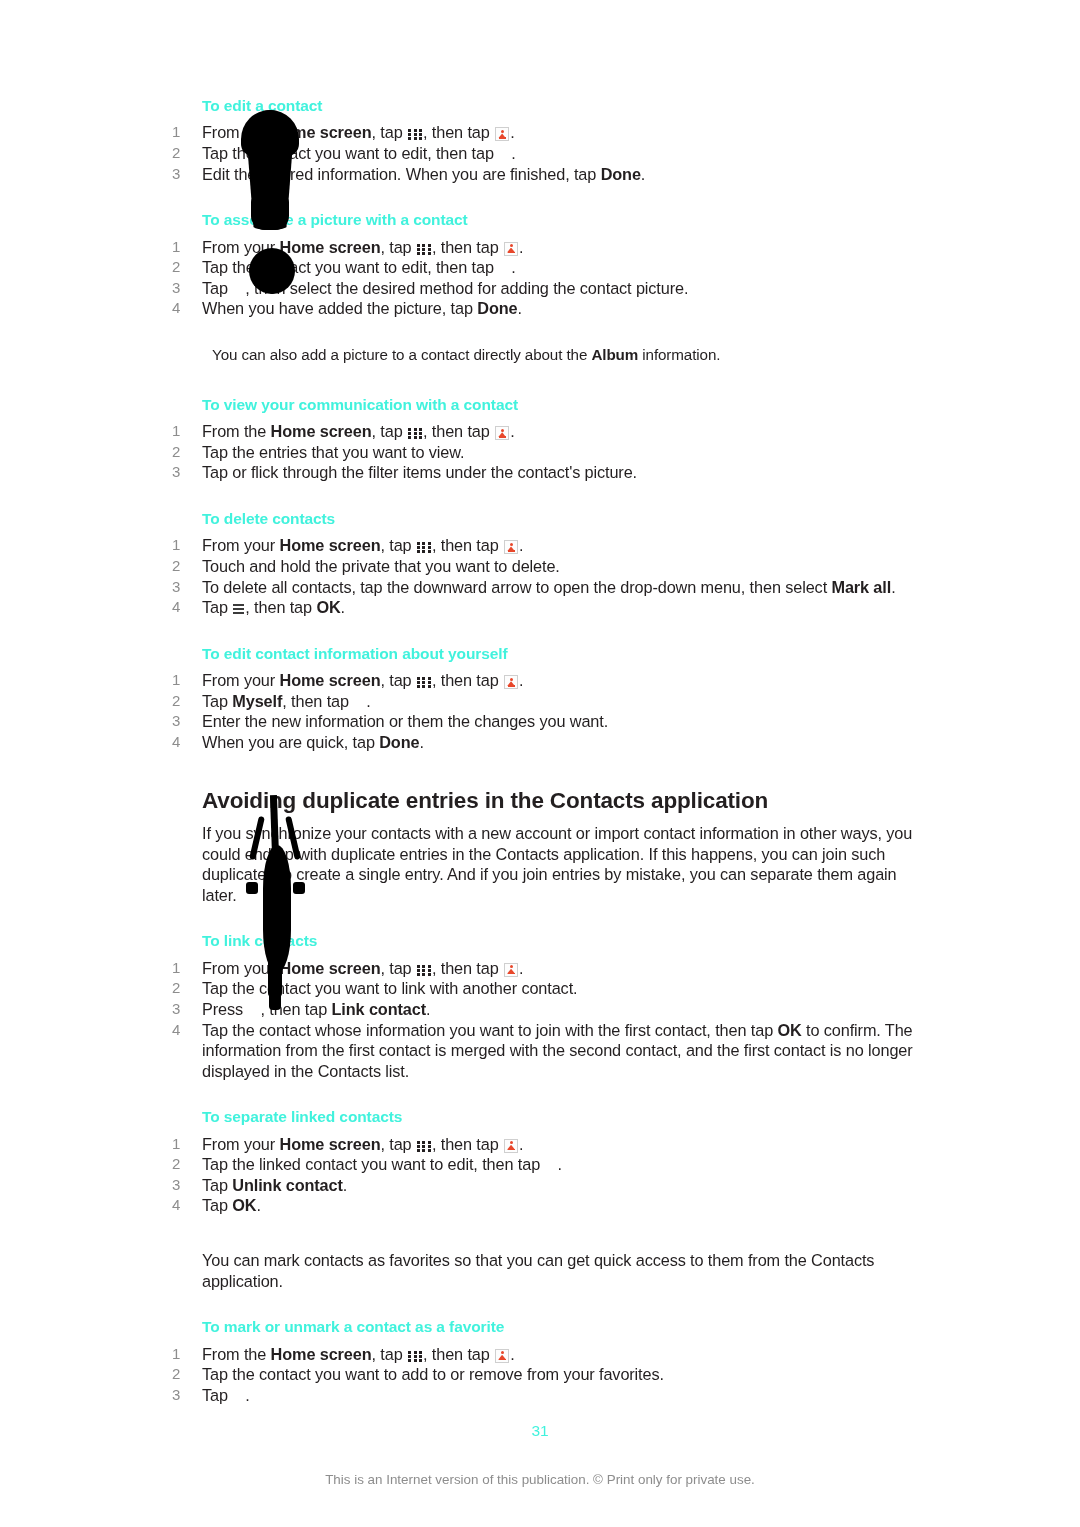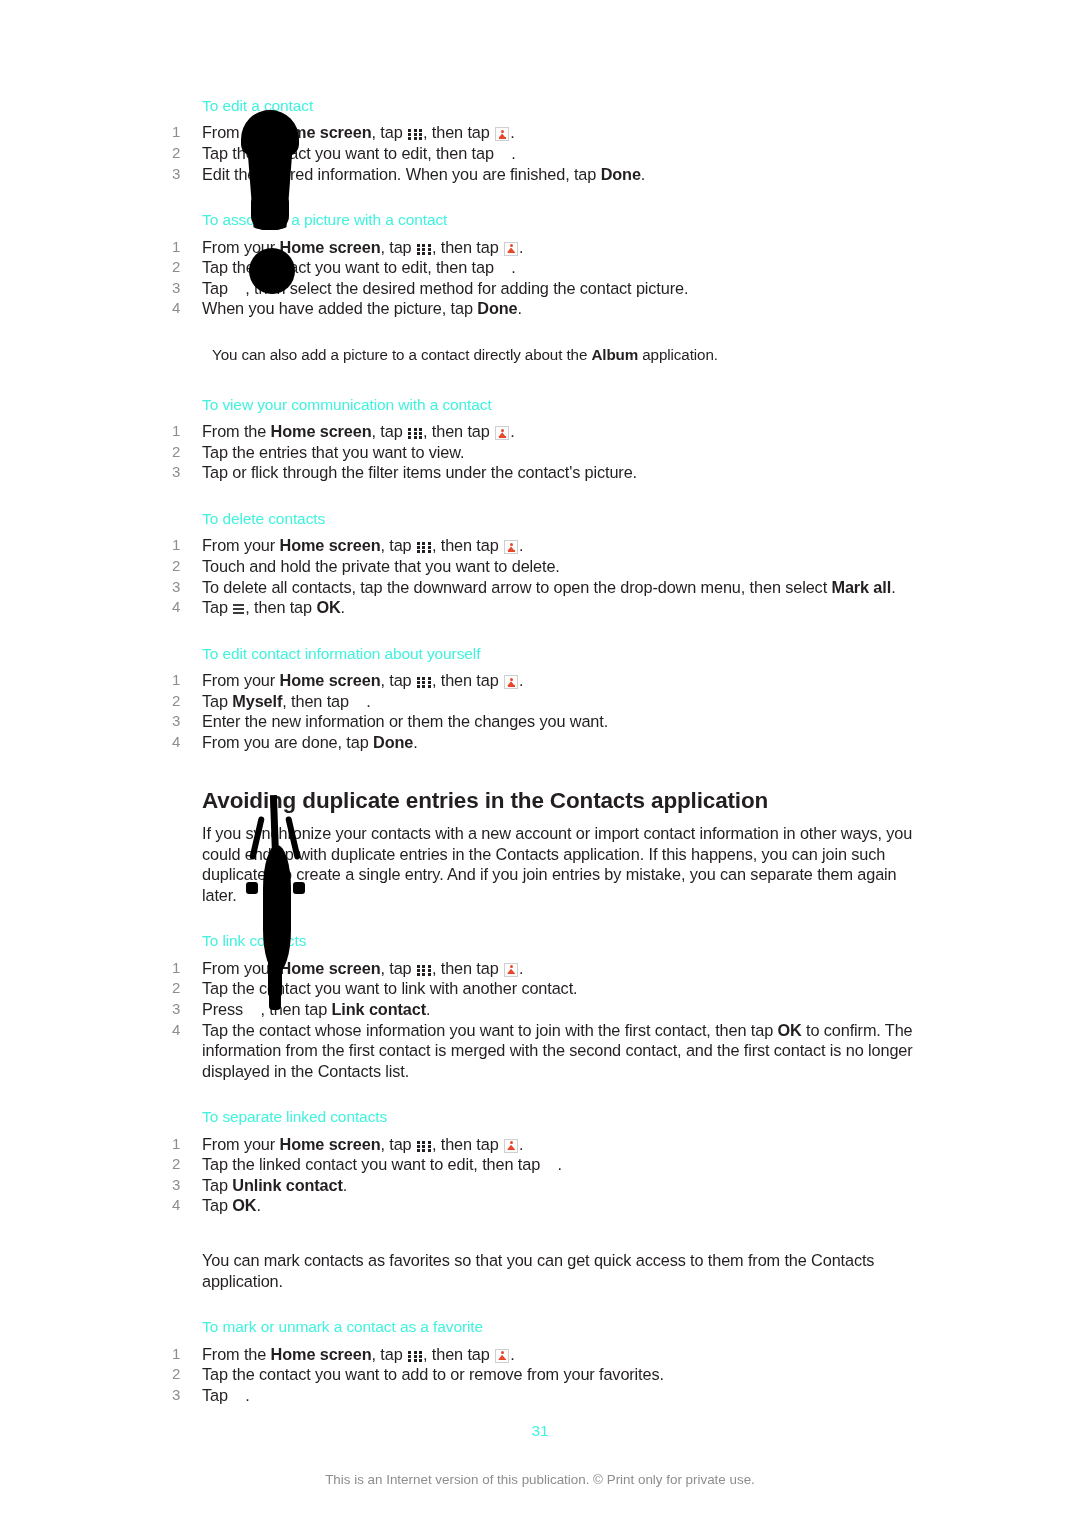--- a/index.html
+++ b/index.html
@@ -30,21 +30,21 @@
   .h-section {
     font-size: 22.5px;
     font-weight: bold;
     color: #231f20;
     margin: 0 0 9px 30px;
     letter-spacing: -0.15px;
     line-height: 1.22;
   }
   .h-proc {
     font-size: 15.5px;
-    font-weight: normal;
+    font-weight: bold;
     color: #41f2dd;
     margin: 0 0 7px 30px;
     line-height: 1.25;
     letter-spacing: -0.1px;
   }
 
   
   .para {
     font-size: 16.3px;
     line-height: 20.6px;
@@ -324,21 +324,21 @@
         <span>Tap </span><span class="ico-blank"></span><span>, then select the desired method for adding the contact picture.</span>
       </li>
       <li>
         <span class="num">4</span>
         <span>When you have added the picture, tap </span><b>Done</b><span>.</span>
       </li>
     </ol>
 
     <div class="gap-md"></div>
 
-    <p class="tip"><span>You can also add a picture to a contact directly about the </span><b>Album</b><span> application.</span></p>
+    <p class="tip"><span>You can also add a picture to a contact directly about the </span><b>Album</b><span> information.</span></p>
 
     <div class="gap-lg"></div>
 
     <h3 class="h-proc">To view your communication with a contact</h3>
     <ol class="steps">
       <li>
         <span class="num">1</span>
         <span>From the </span><b>Home screen</b><span>, tap </span><span class="icon-inline ico-appgrid"><i style="left:0;top:0"></i><i style="left:5.5px;top:0"></i><i style="left:11px;top:0"></i><i style="left:0;top:4px"></i><i style="left:5.5px;top:4px"></i><i style="left:11px;top:4px"></i><i style="left:0;top:8px"></i><i style="left:5.5px;top:8px"></i><i style="left:11px;top:8px"></i></span><span>, then tap </span><span class="icon-inline ico-contacts"><span class="head"></span><span class="body"></span><span class="base"></span></span><span>.</span>
       </li>
       <li>
@@ -384,21 +384,21 @@
       <li>
         <span class="num">2</span>
         <span>Tap </span><b>Myself</b><span>, then tap </span><span class="ico-blank"></span><span>.</span>
       </li>
       <li>
         <span class="num">3</span>
         <span>Enter the new information or them the changes you want.</span>
       </li>
       <li>
         <span class="num">4</span>
-        <span>From you are done, tap </span><b>Done</b><span>.</span>
+        <span>When you are quick, tap </span><b>Done</b><span>.</span>
       </li>
     </ol>
 
     <div class="gap-xl"></div>
 
     <h2 class="h-section">Avoiding duplicate entries in the Contacts application</h2>
     <p class="para">If you synchronize your contacts with a new account or import contact information in other ways, you could end up with duplicate entries in the Contacts application. If this happens, you can join such duplicates to create a single entry. And if you join entries by mistake, you can separate them again later.</p>
 
     <div class="gap-md"></div>
 

